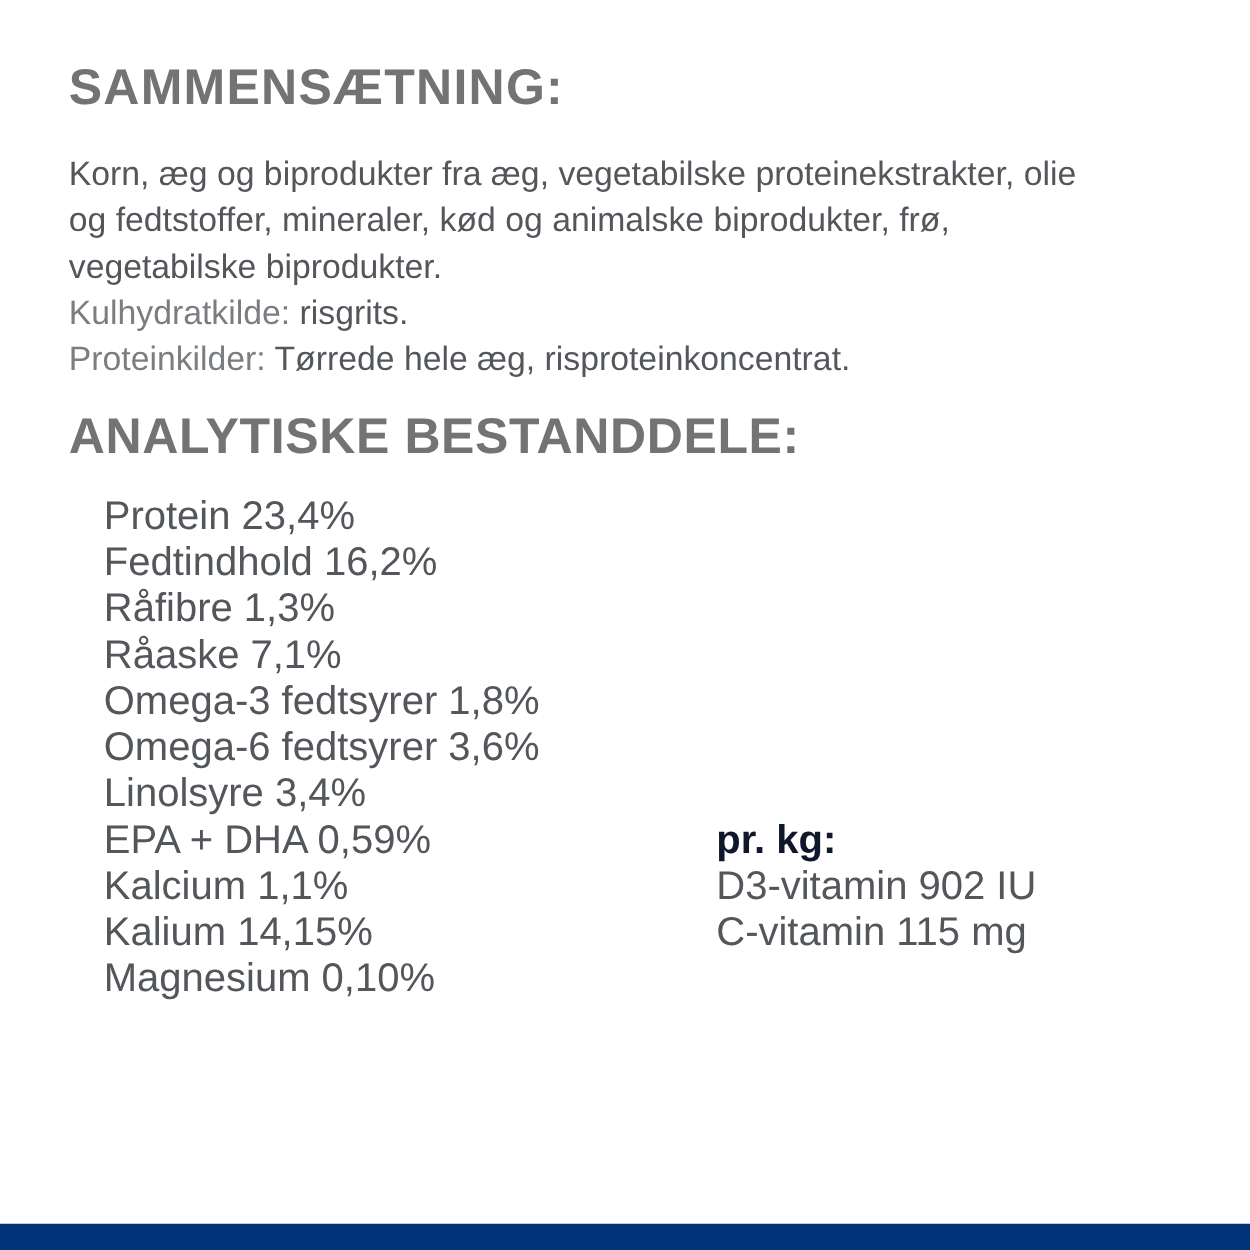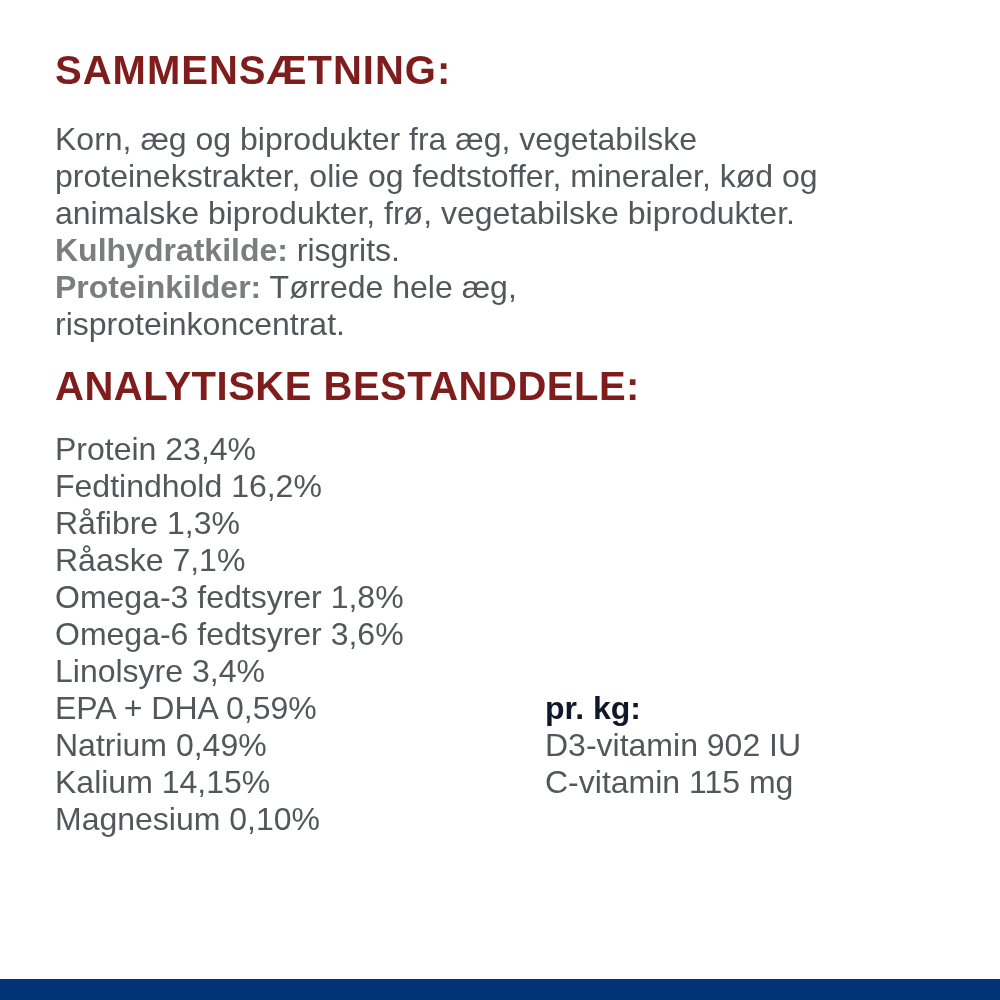--- a/index.html
+++ b/index.html
@@ -10,42 +10,43 @@
     font-family: "Liberation Sans", "DejaVu Sans", sans-serif;
     color: #53565a;
   }
   .content {
     position: absolute;
     left: 55px; top: 48px; right: 40px;
   }
   .section-title {
     font-size: 40px;
     font-weight: 800;
-    color: #7f1d1d;
+    color: #737373;
     letter-spacing: 1px;
     margin: 0;
   }
   .title-composition { margin-bottom: 28px; }
   .title-analytical  { margin: 21px 0 22px 0; letter-spacing: 0.5px; }
   .body-text {
-    font-size: 32px;
+    font-size: 27px;
     line-height: 37px;
     color: #53565a;
     margin: 0;
   }
   .ingredients { max-width: 835px; }
   .source-line { max-width: 680px; }
   .source-label {
-    font-weight: 700;
+    font-weight: 400;
     color: #7b7e81;
   }
   .columns {
     position: relative;
     font-size: 32px;
     line-height: 37px;
+    margin-left: 28px;
   }
   .right-col {
     position: absolute;
     left: 490px;
     top: 259px; 
   }
   .perkg-label {
     font-weight: 700;
     color: #0f172a;
   }
@@ -78,21 +79,21 @@
   <div class="columns">
     <div class="left-col">
         <div>Protein 23,4%</div>
         <div>Fedtindhold 16,2%</div>
         <div>Råfibre 1,3%</div>
         <div>Råaske 7,1%</div>
         <div>Omega-3 fedtsyrer 1,8%</div>
         <div>Omega-6 fedtsyrer 3,6%</div>
         <div>Linolsyre 3,4%</div>
         <div>EPA + DHA 0,59%</div>
-        <div>Natrium 0,49%</div>
+        <div>Kalcium 1,1%</div>
         <div>Kalium 14,15%</div>
         <div>Magnesium 0,10%</div>
       </div>
 
     <div class="right-col">
       <div class="perkg-label">pr. kg:</div>
       <div>
           <div>D3-vitamin 902 IU</div>
           <div>C-vitamin 115 mg</div>
         </div>

